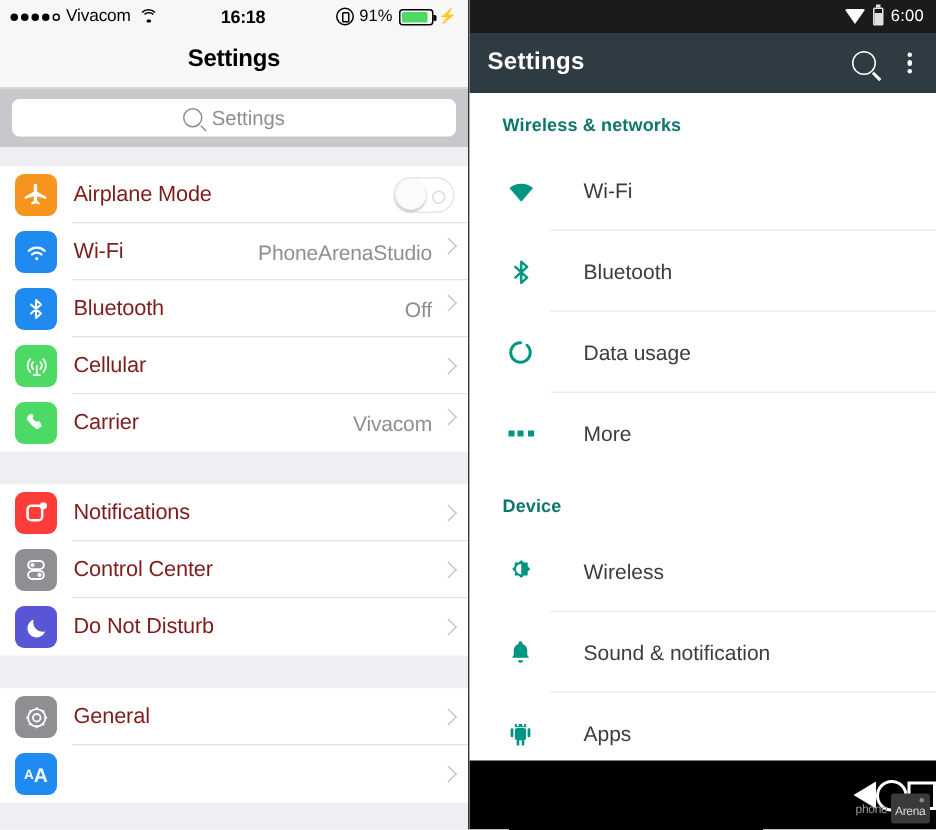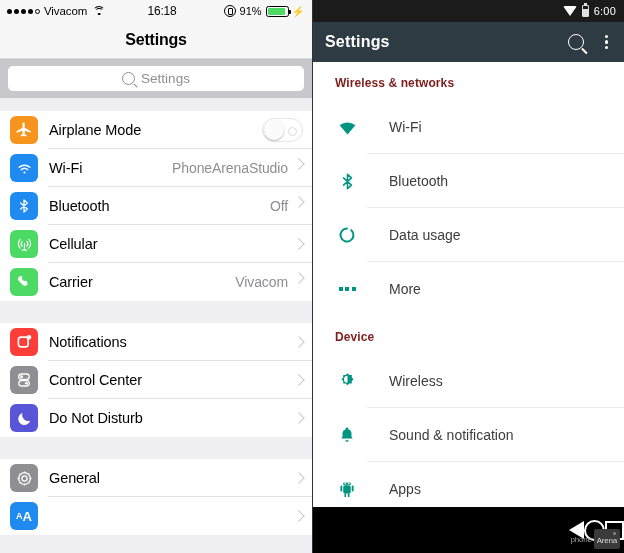--- a/index.html
+++ b/index.html
@@ -88,21 +88,21 @@
     background: #000;
     border: none;
     border-radius: 50%;
     top: 6.6px;
   }
   .ios-sb-center {
     position: absolute;
     left: 0; right: 0;
     text-align: center;
     font-size: 12px;
-    font-weight: normal;
+    font-weight: bold;
     letter-spacing: -0.2px;
     margin-left: 12px;
   }
   .ios-sb-right {
     margin-left: auto;
     display: flex;
     align-items: center;
     gap: 4px;
     font-size: 11px;
     position: relative;
@@ -222,21 +222,21 @@
     border-radius: 6px;
     flex: 0 0 auto;
     display: flex;
     align-items: center;
     justify-content: center;
     color: #fff;
   }
   .ios-label {
     margin-left: 11px;
     font-size: 14.5px;
-    color: #000000;
+    color: #7f1d1d;
     letter-spacing: -0.1px;
   }
   .ios-right {
     margin-left: auto;
     display: flex;
     align-items: flex-start;
     gap: 7px;
     padding-right: 9px;
   }
   .ios-value {
@@ -372,21 +372,21 @@
   }
 
   .a-body {
     flex: 1 1 auto;
     background: #ffffff;
     overflow: hidden;
   }
   .a-section {
     font-size: 12px;
     font-weight: bold;
-    color: #7f1d1d;
+    color: #0f766e;
     padding: 14px 0 10px 22px;
     letter-spacing: 0.1px;
   }
   .a-row {
     display: flex;
     align-items: center;
     height: 54px;
     padding-left: 22px;
     position: relative;
   }

